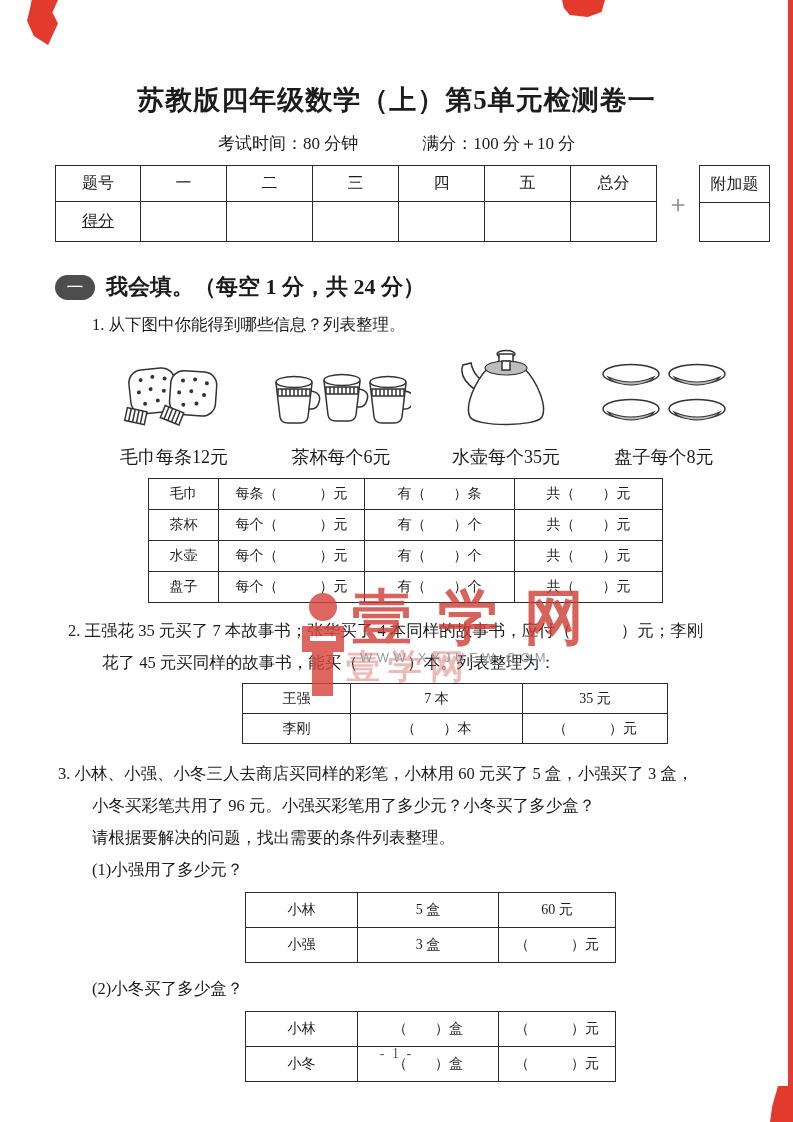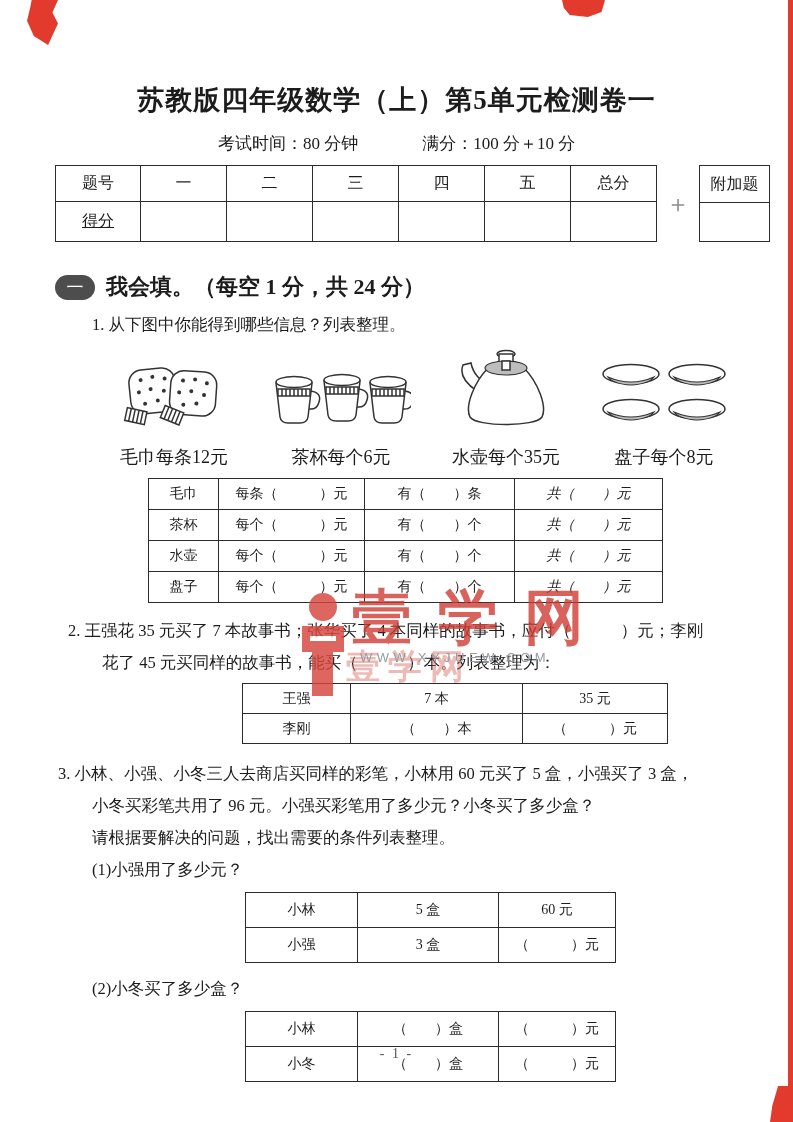--- a/index.html
+++ b/index.html
@@ -48,21 +48,21 @@
 
   .items-row { display:flex; justify-content:space-between; align-items:flex-end;
     margin:8px 66px 0 118px; }
   .item { display:flex; flex-direction:column; align-items:center; }
   .item svg { display:block; }
   .caption { margin-top:16px; font-size:18px; font-weight:normal; white-space:nowrap; }
 
   .fill-table td { border:1px solid #2b2b2b; text-align:center; font-size:14px; padding:0;margin-top:32px; }
   .t1 { margin:9px 0 0 148px; }
   .t1 td { height:31px; }
-  .t1 .c0{width:70px;} .t1 .c1{width:146px;} .t1 .c2{width:150px;} .t1 .c3{width:148px;font-style:italic;}
+  .t1 .c0{width:70px;} .t1 .c1{width:146px;} .t1 .c2{width:150px;} .t1 .c3{width:148px;}
   .t2 { margin:4px 0 0 232px; }
   .t2 td { height:30px; }
   .t2 .c0{width:108px;} .t2 .c1{width:172px;} .t2 .c2{width:145px;}
   .t3 { margin:6px 0 0 245px; }
   .t3 td { height:35px; }
   .t3 .c0{width:112px;} .t3 .c1{width:141px;} .t3 .c2{width:117px;}
 
   .q2-block { margin-top:12px;padding-left:10px; }
   .q3-block { margin-top:14px; }
 

